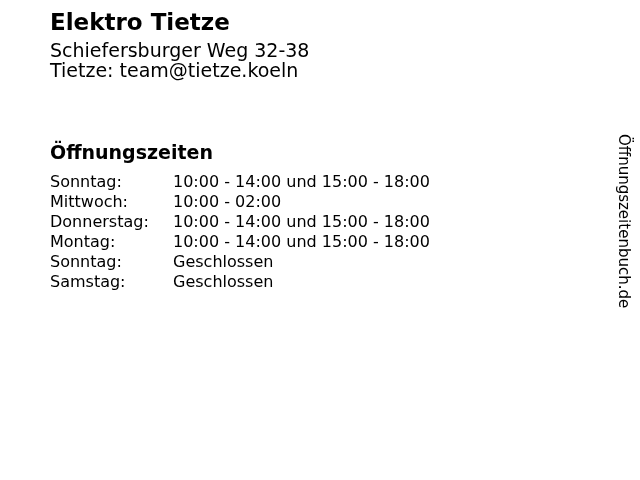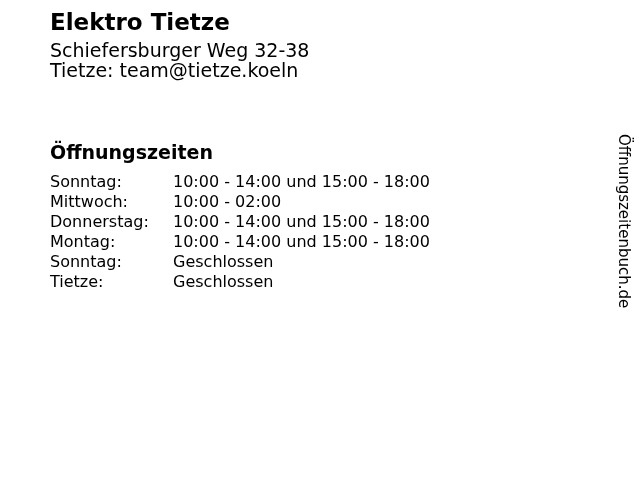--- a/index.html
+++ b/index.html
@@ -106,21 +106,21 @@
       </tr>
       <tr>
         <td class="day">Montag:</td>
         <td class="time">10:00 - 14:00 und 15:00 - 18:00</td>
       </tr>
       <tr>
         <td class="day">Sonntag:</td>
         <td class="time">Geschlossen</td>
       </tr>
       <tr>
-        <td class="day">Tietze:</td>
+        <td class="day">Samstag:</td>
         <td class="time">Geschlossen</td>
       </tr>
     </tbody>
   </table>
 
   <div class="watermark">Öffnungszeitenbuch.de</div>
 
 </div>
 
 </body></html>

